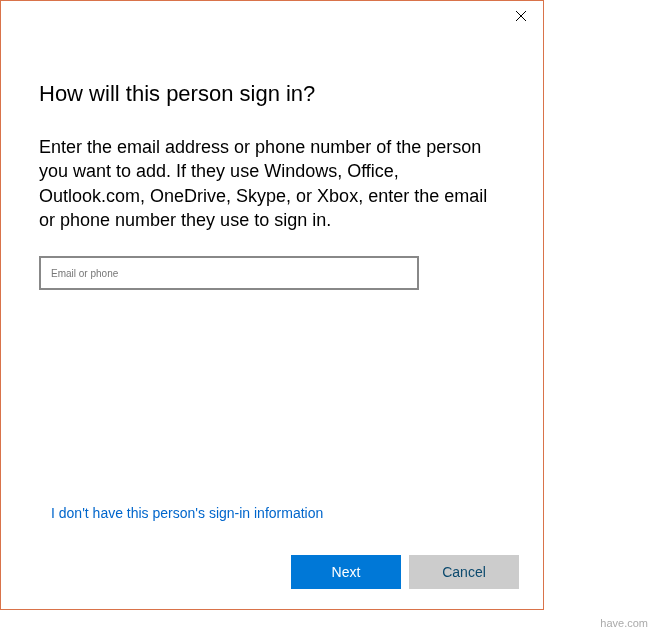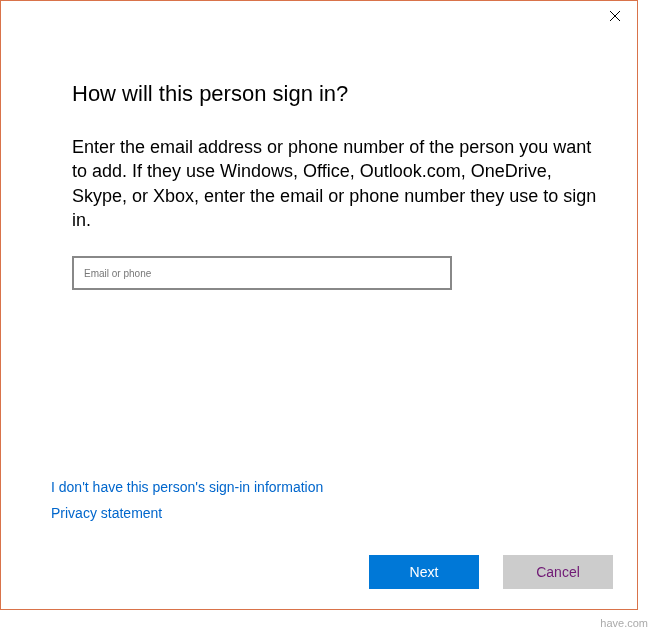--- a/index.html
+++ b/index.html
@@ -9,25 +9,24 @@
     }
     body {
       font-family: "Segoe UI", Tahoma, sans-serif;
       background: #fff;
       width: 654px;
       height: 633px;
       position: relative;
     }
     .dialog {
       border: 1px solid #d9734a;
-      width: 638px;
+      width: 544px;
       height: 610px;
       position: relative;
       background: #fff;
-      padding-left: 33px;
     }
     .close-btn {
       position: absolute;
       top: 0;
       right: 0;
       width: 45px;
       height: 30px;
       display: flex;
       align-items: center;
       justify-content: center;
@@ -84,38 +83,38 @@
       font-size: 14px;
       text-decoration: none;
       margin-bottom: 10px;
       cursor: pointer;
     }
     .buttons {
       position: absolute;
       right: 24px;
       bottom: 20px;
       display: flex;
-      gap: 24px;
+      gap: 8px;
     }
     .btn {
       min-width: 110px;
       height: 34px;
       border: none;
       font-size: 14px;
       font-family: inherit;
       cursor: pointer;
       padding: 0 20px;
     }
     .btn-primary {
       background: #0078d7;
       color: #fff;
     }
     .btn-secondary {
       background: #ccc;
-      color: #701a75;
+      color: #0c4a6e;
     }
     .watermark {
       position: absolute;
       right: 6px;
       bottom: 4px;
       font-size: 11px;
       color: #aaa;
       font-family: Arial, sans-serif;
     }
   </style>
@@ -134,21 +133,20 @@
   <div class="content">
     <h1 class="title">How will this person sign in?</h1>
     <p class="description">Enter the email address or phone number of the person you want to add. If they use Windows, Office, Outlook.com, OneDrive, Skype, or Xbox, enter the email or phone number they use to sign in.</p>
     <div class="input-wrap">
       <input type="text" class="text-input" placeholder="Email or phone" style="">
     </div>
   </div>
 
   <div class="links">
     <a class="link">I don't have this person's sign-in information</a>
-    <a class="link">Privacy statement</a>
   </div>
 
   <div class="buttons">
     <button class="btn btn-primary">Next</button>
     <button class="btn btn-secondary">Cancel</button>
   </div>
 
 </div>
 
 <div class="watermark">have.com</div>

